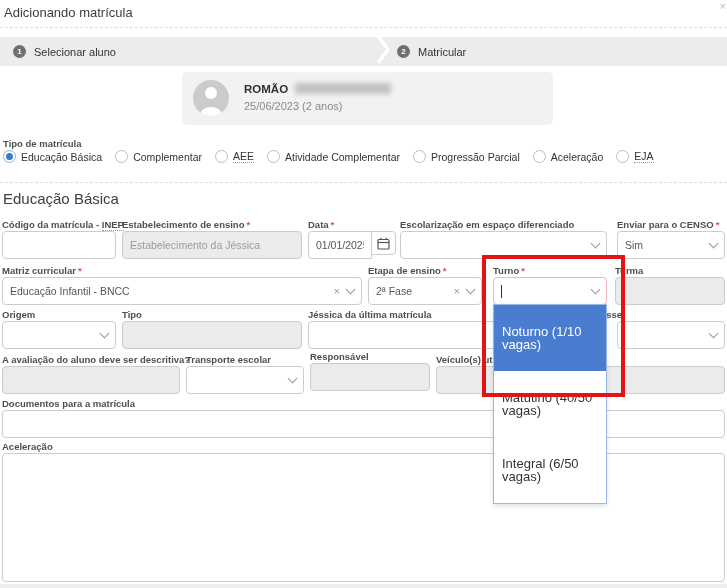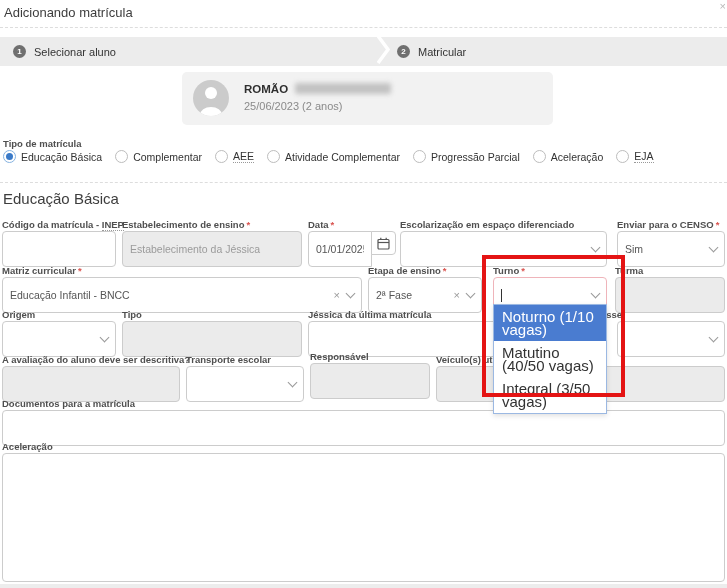--- a/index.html
+++ b/index.html
@@ -34,42 +34,42 @@
   .radio-item{display:flex;align-items:center;gap:5px;cursor:pointer;white-space:nowrap;}
   .radio{width:13px;height:13px;border:1px solid #bdbdbd;border-radius:50%;background:#fff;box-sizing:border-box;position:relative;flex:0 0 auto;}
   .radio.sel{border-color:#85b2e0;}
   .radio.sel::after{content:"";position:absolute;inset:2px;border-radius:50%;background:#3a7ac8;}
   .u-dot{border-bottom:1px dotted #999;}
   
   .section-title{left:3px;top:190px;font-size:15px;color:#3d3d3d;}
   
   .field{position:absolute;}
   .req{color:#d9534f;margin-left:2px;}
-  .ctrl{margin-top:1px;height:36px;border:1px solid #ccc;border-radius:4px;background:#fff;
+  .ctrl{margin-top:1px;height:28px;border:1px solid #ccc;border-radius:4px;background:#fff;
         display:flex;align-items:center;padding:4px 7px;font-size:10.5px;color:#555;box-sizing:border-box;}
   .ctrl.disabled{background:#ebebeb;color:#9b9b9b;}
   .ctrl input,.ctrl-input{border:none;outline:none;background:transparent;font-size:10.5px;color:#555;width:100%;
         font-family:"Liberation Sans", sans-serif;padding:0;}
   .chev{width:6px;height:6px;border-right:1.5px solid #999;border-bottom:1.5px solid #999;
         transform:rotate(45deg);margin-left:auto;margin-top:-4px;flex:0 0 auto;}
   .clear-x{color:#999;font-size:11px;margin-left:auto;padding-right:7px;cursor:pointer;}
   .clear-x + .chev{margin-left:0;}
   .cal-btn{margin-top:1px;margin-left:-1px;width:25px;height:24px;border:1px solid #ccc;border-radius:0 4px 4px 0;
         background:#fff;display:flex;align-items:center;justify-content:center;cursor:pointer;box-sizing:border-box;}
   .date-ctrl{border-radius:4px 0 0 4px;}
   .row1c3{display:flex;}
   .cursor-bar{width:1px;height:13px;background:#333;flex:0 0 auto;}
   .err{border-color:#efb4ba;}
   
   .textarea{margin-top:1px;width:723px;height:129px;border:1px solid #ccc;border-radius:4px;box-sizing:border-box;
         resize:none;outline:none;font-family:"Liberation Sans", sans-serif;font-size:10.5px;color:#555;padding:4px 7px;}
   
   .dropdown{left:493px;top:304px;width:114px;background:#fff;border:1px solid #9bb8e2;
         box-shadow:0 2px 5px rgba(0,0,0,.12);z-index:5;box-sizing:border-box;}
-  .opt{padding:5px 8px;font-size:15px;line-height:13px;color:#333;cursor:pointer;}
+  .opt{padding:20px 8px;font-size:13px;line-height:13px;color:#333;cursor:pointer;}
   .opt.active{background:#4a7cd0;color:#fff;}
   
   .redbox{left:482px;top:255px;width:143px;height:142px;border:4px solid #e41414;z-index:10;box-sizing:border-box;pointer-events:none;}
   .bottom-strip{left:0;top:584px;width:727px;height:4px;background:#ededed;}
 </style>
 </head>
 <body>
 
 <div class="abs title">Adicionando matrícula</div>
 <div class="abs close">×</div>
@@ -261,18 +261,18 @@
 </div>
 
 <div class="field" style="left:2px;top:442px;width:723px">
   <div class="lbl">Aceleração</div>
   <textarea class="textarea" style=""></textarea>
 </div>
 
 <div class="abs dropdown">
   <div class="opt active">Noturno (1/10 vagas)</div>
   <div class="opt">Matutino (40/50 vagas)</div>
-  <div class="opt">Integral (3/50 vagas)</div>
+  <div class="opt">Integral (6/50 vagas)</div>
 </div>
 
 <div class="abs redbox"></div>
 
 <div class="abs bottom-strip"></div>
 
 </body></html>

